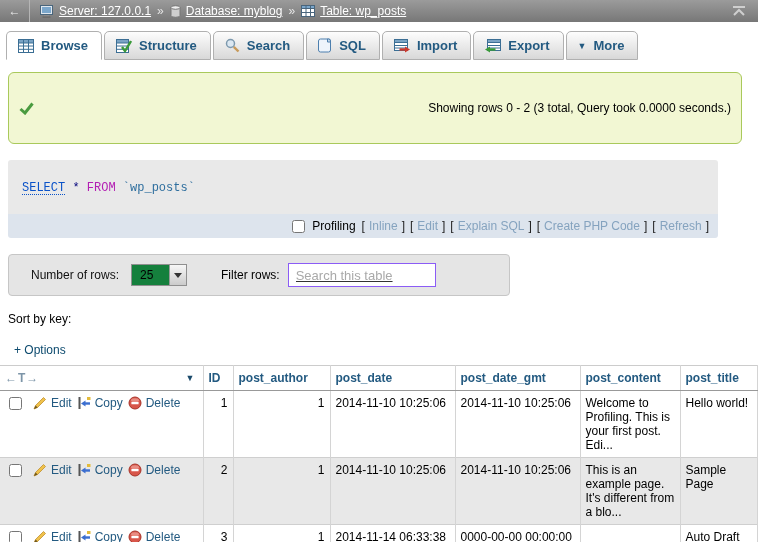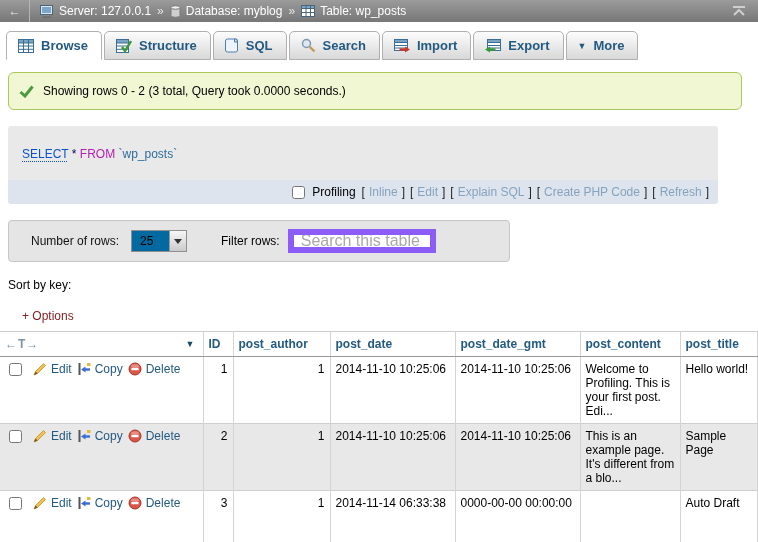--- a/index.html
+++ b/index.html
@@ -5,69 +5,69 @@
   * { margin:0; padding:0; box-sizing:border-box; }
   html,body { width:758px; height:542px; overflow:hidden; background:#fff;
     font-family:"Liberation Sans", sans-serif; font-size:12px; color:#000; }
 
   
   .topbar { height:22px; background:linear-gradient(#9b9b9b,#777); display:flex;
     align-items:center; color:#fff; font-size:12px; }
   .backbtn { width:30px; height:100%; display:flex; align-items:center; justify-content:center;
     border-right:1px solid #b5b5b5; color:#eee; cursor:pointer; }
   .crumbs { display:flex; align-items:center; gap:6px; padding-left:10px; flex:1; }
-  .crumb { display:flex; align-items:center; gap:5px; cursor:pointer; }
+  .crumb { display:flex; align-items:center; gap:5px; cursor:pointer;text-decoration:underline; }
   .crumb-sep { color:#e5e5e5; }
   .collapse { margin-right:12px; cursor:pointer; display:flex; }
 
   
   .tabbar { display:flex; align-items:flex-end; padding:5px 0 0 6px; height:38px; background:#fff; }
   .tab { display:flex; align-items:center; gap:7px; padding:6px 13px 6px 11px;
     border:1px solid #b0b0b0; border-radius:5px 5px 0 0;
     background:linear-gradient(#fdfdfd,#d8d8d8); color:#235a81; font-weight:bold;
     font-size:13px; margin-right:2px; cursor:pointer; white-space:nowrap; }
   .tab.active { background:#fff; border-bottom-color:#fff; }
   .tab .caret { font-size:9px; color:#235a81; }
 
   
   .msg { margin:12px 16px 14px 8px; background:#f2f7d3; border:1px solid #a9c95b;
-    border-radius:6px; padding:11px 10px; display:flex; align-items:center; gap:9px; }
+    border-radius:6px; padding:28px 10px; display:flex; align-items:center; gap:9px;justify-content:space-between; }
 
   
   .querybox { margin:16px 40px 0 8px; border-radius:3px; overflow:hidden; }
   .sqlarea { background:#e9e9e9; padding:21px 14px 19px 14px;
-    font-family:Liberation Sans, sans-serif; font-size:12px; }
+    font-family:Liberation Mono, monospace; font-size:12px; }
   .kw-select { color:#0a52c8; text-decoration:underline dotted; text-underline-offset:3px; cursor:pointer; }
   .sql-star { color:#00007a; }
   .kw-from { color:#b31fb3; }
   .sql-table { color:#2e6e9e; }
   .profiling { background:#dde4ed; padding:5px 8px; display:flex; justify-content:flex-end;
     align-items:center; gap:3px; font-size:12px; }
   .profiling label { margin:0 2px 0 4px; }
   .bk { color:#222; margin:0 1px; }
   .plink { color:#85a3bf; cursor:pointer; text-decoration:none; }
 
   
   .rowsbar { margin:16px 0 0 8px; width:502px; background:#e5e5e5; border:1px solid #c6c6c6;
     border-radius:4px; padding:8px 12px; display:flex; align-items:center; }
   .rowsbar .lbl { margin:0 12px 0 10px; color:#111; }
-  .sel { display:inline-flex; align-items:stretch; background:#0369a1; border:1px solid #8f8f8f;
+  .sel { display:inline-flex; align-items:stretch; background:#15803d; border:1px solid #8f8f8f;
     height:22px; cursor:pointer; }
   .sel .val { padding:3px 8px 0 8px; flex:1; }
   .sel .btn { width:17px; background:linear-gradient(#f7f7f7,#cbcbcb); border-left:1px solid #999;
     display:flex; align-items:center; justify-content:center; }
   .sel .btn::after { content:""; border:4px solid transparent; border-top:5px solid #333; margin-top:5px; }
   .filterlbl { margin:0 8px 0 34px; }
-  .filterinput { width:148px; height:24px; border:6px solid #8b5cf6; padding:0 7px;
-    font-size:16px; font-family:"Liberation Sans",sans-serif; color:#333; }
+  .filterinput { width:148px; height:24px; border:1px solid #8b5cf6; padding:0 7px;
+    font-size:13px; font-family:"Liberation Sans",sans-serif; color:#333;text-decoration:underline; }
   .filterinput::placeholder { color:#a9a9a9; }
   .sortrow { margin:16px 0 0 8px; display:flex; align-items:center; }
   .sortrow .lbl { margin-right:9px; }
   .sortsel { width:224px; }
-  .options { display:inline-block; margin:17px 0 0 22px; color:#7f1d1d; cursor:pointer; }
+  .options { display:inline-block; margin:17px 0 0 14px; color:#0c4a6e; cursor:pointer; }
 
   
   table.grid { border-collapse:collapse; table-layout:fixed; width:758px; margin-top:8px; }
   .grid th { border-top:1px solid #ccc; border-bottom:1px solid #999; border-right:1px solid #d4d4d4;
     padding:5px 5px; color:#235a81; text-align:left; font-size:12px; cursor:pointer; background:#fff; }
   .grid td { border-right:1px solid #d4d4d4; padding:5px 5px; vertical-align:top; font-size:12px; }
   .grid tbody tr { border-top:1px solid #cfcfcf; }
   .grid tr.alt { background:#e8e8e8; }
   .grid tr.lastrow td { height:60px; }
   .th-actions { display:flex; justify-content:space-between; align-items:center; padding-right:3px; }
@@ -158,35 +158,35 @@
           <rect x="0.5" y="0.5" width="12" height="3.5" fill="#7aa3c4" stroke="#3b6e94"></rect>
           <line x1="0.5" y1="7" x2="12.5" y2="7" stroke="#3b6e94"></line>
           <line x1="0.5" y1="10.3" x2="12.5" y2="10.3" stroke="#3b6e94"></line>
           <path d="M6 8 L9 12 L15 2" fill="none" stroke="#3a9a3a" stroke-width="2.4"></path>
         </svg>
     </span>
     <span>Structure</span>
   </div>
   <div class="tab">
     <span class="icon">
+      <svg width="15" height="15" viewBox="0 0 15 15">
+          <circle cx="5.5" cy="5.5" r="4" fill="#dce8f2" stroke="#7d99ae" stroke-width="1.5"></circle>
+          <line x1="8.8" y1="8.8" x2="13.5" y2="13.5" stroke="#c79a5b" stroke-width="2.4"></line>
+        </svg>
+    </span>
+    <span>Search</span>
+  </div>
+  <div class="tab">
+    <span class="icon">
       <svg width="14" height="15" viewBox="0 0 14 15">
           <path d="M2.5 1 h8 a2 2 0 0 1 2 2 v9 a2 2 0 0 1 -2 2 h-8 a2 2 0 0 1 -2 -2 v-9 a2 2 0 0 1 2 -2 z" fill="#eef4fb" stroke="#4d7fae"></path>
           <path d="M10.5 1 a2 2 0 0 1 2 2 v1 h-3 v-3 z" fill="#c7d9ea" stroke="#4d7fae"></path>
         </svg>
     </span>
     <span>SQL</span>
-  </div>
-  <div class="tab">
-    <span class="icon">
-      <svg width="15" height="15" viewBox="0 0 15 15">
-          <circle cx="5.5" cy="5.5" r="4" fill="#dce8f2" stroke="#7d99ae" stroke-width="1.5"></circle>
-          <line x1="8.8" y1="8.8" x2="13.5" y2="13.5" stroke="#c79a5b" stroke-width="2.4"></line>
-        </svg>
-    </span>
-    <span>Search</span>
   </div>
   <div class="tab">
     <span class="icon">
       <svg width="16" height="14" viewBox="0 0 16 14">
           <rect x="0.5" y="0.5" width="13" height="11" fill="#fff" stroke="#3b6e94"></rect>
           <rect x="0.5" y="0.5" width="13" height="3" fill="#7aa3c4" stroke="#3b6e94"></rect>
           <line x1="0.5" y1="6.5" x2="13.5" y2="6.5" stroke="#3b6e94"></line>
           <line x1="0.5" y1="9" x2="13.5" y2="9" stroke="#3b6e94"></line>
           <polygon points="16,10.5 11,7.5 11,13.5" fill="#cc3a2e"></polygon>
           <rect x="5.5" y="9.3" width="6" height="2.4" fill="#cc3a2e"></rect>

